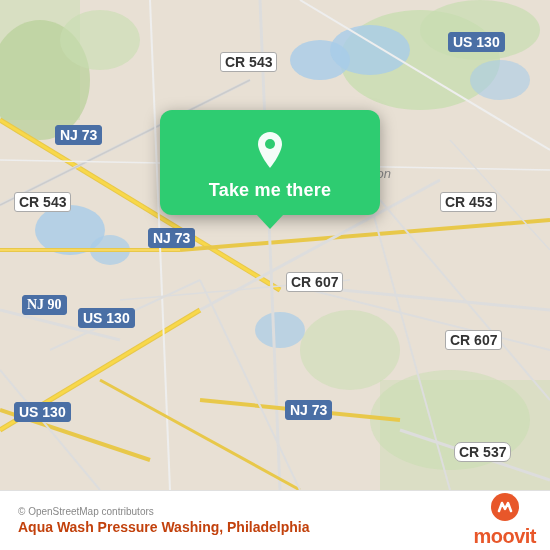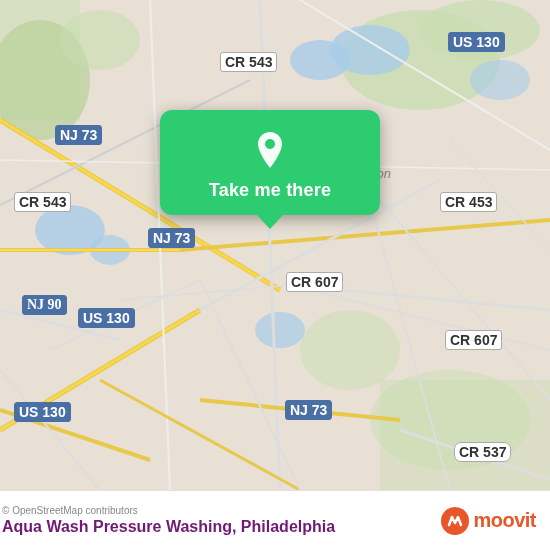--- a/index.html
+++ b/index.html
@@ -71,49 +71,50 @@
     }
 
     
     #bottom-bar {
       width: 550px;
       height: 60px;
       background: white;
       display: flex;
       align-items: center;
       justify-content: space-between;
-      padding: 0 14px 0 2px;
+      padding: 0 14px 0 18px;
       border-top: 1px solid #e0e0e0;
       position: absolute;
       bottom: 0;
       left: 0;
     }
 
     #location-info {
       display: flex;
       flex-direction: column;
       justify-content: center;
     }
 
     #copyright-text {
       font-size: 10px;
       color: #888;
       margin-bottom: 2px;
     }
 
     #location-name {
-      font-size: 16px;
+      font-size: 14px;
       font-weight: 600;
-      color: #701a75;
+      color: #c2410c;
     }
 
     #moovit-logo {
       display: flex;
       align-items: center;
       gap: 4px;
+      flex-direction: column;
     }
 
     #moovit-logo-icon {
       width: 28px;
       height: 28px;
     }
 
     #moovit-text {
       font-size: 20px;
       font-weight: 700;

